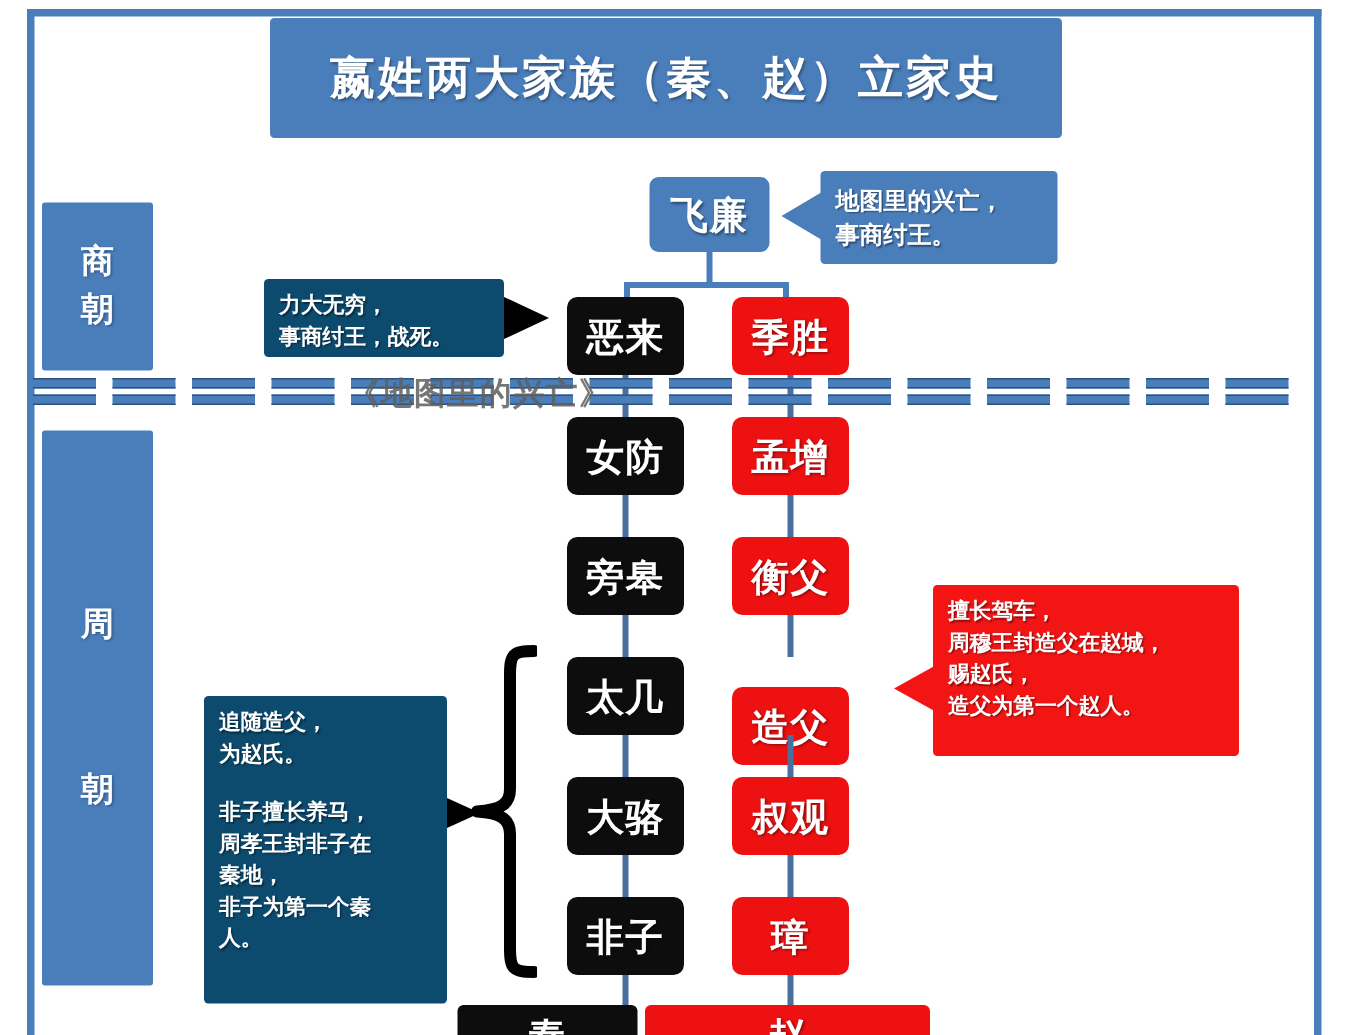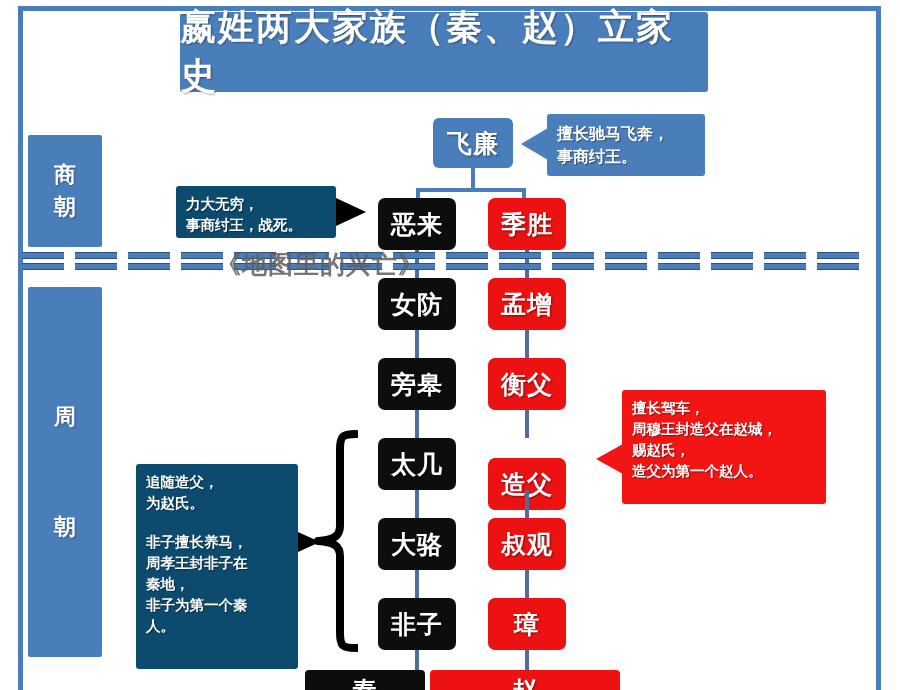--- a/index.html
+++ b/index.html
@@ -19,21 +19,21 @@
   .frame-right{left:876px;top:6px;width:5px;height:684px;}
   .frame-top{left:18px;top:6px;width:863px;height:5px;}
 
   
   .title-box{
     position:absolute;left:180px;top:12px;width:528px;height:80px;
     background:#4a7ebb;border-radius:3px;
     display:flex;align-items:center;justify-content:center;
   }
   .title-box span{
-    color:#ffffff;font-size:36px;font-weight:bold;letter-spacing:2px;
+    color:#ffffff;font-size:30px;font-weight:bold;letter-spacing:2px;
     text-shadow:1px 1px 2px rgba(0,0,0,.35);
   }
 
   .era{
     position:absolute;background:#4a7ebb;border-radius:2px;
     display:flex;flex-direction:column;align-items:center;justify-content:center;
     color:#fff;font-size:22px;font-weight:bold;
     text-shadow:1px 1px 2px rgba(0,0,0,.3);
   }
   .era .ch{display:block;line-height:1.45;}
@@ -72,21 +72,21 @@
   .callout p{margin:0;white-space:pre-line;}
   .tail{position:absolute;width:0;height:0;}
 
   
   #wm-band{position:absolute;left:22px;top:252px;width:852px;height:26px;}
   .dash{position:absolute;width:42px;}
   .dash i{display:block;height:5px;background:#4a7ebb;border-top:1px solid #2d527d;border-bottom:1px solid #2d527d;}
   .dash i.sp{background:transparent;border:0;height:4px;}
   #wm-text{
     position:absolute;left:195px;top:248px;width:250px;
-    text-align:center;color:#5f5f5f;font-size:25px;font-weight:bold;
+    text-align:center;color:#5f5f5f;font-size:21px;font-weight:bold;
     opacity:.85;letter-spacing:1px;
   }
 
   
   #brace{position:absolute;left:312px;top:430px;width:46px;height:222px;}
 </style>
 </head>
 <body>
 
 <div id="page">
@@ -170,21 +170,21 @@
   <div class="vline" style="left:525px;top:650px;height:22px;"></div>
 
   <div class="node black" style="left:305px;top:670px;width:120px;height:40px;border-radius:4px;">
     <span>秦</span>
     </div>
   <div class="node red" style="left:430px;top:670px;width:190px;height:40px;border-radius:4px;">
     <span>赵</span>
     </div>
 
   <div class="callout blue" style="left:547px;top:114px;width:158px;height:62px;">
-    <p>擅长驰马飞奔，
+    <p>地图里的兴亡，
 事商纣王。</p>
   </div>
   <div class="tail" style="left:521px;top:128px;border-top:16px solid transparent;border-bottom:16px solid transparent;border-right:27px solid #4a7ebb;"></div>
 
   <div class="callout black" style="left:176px;top:186px;width:160px;height:52px;">
     <p>力大无穷，
 事商纣王，战死。</p>
   </div>
   <div class="tail" style="left:336px;top:198px;border-top:14px solid transparent;border-bottom:14px solid transparent;border-left:30px solid #000000;"></div>
 

